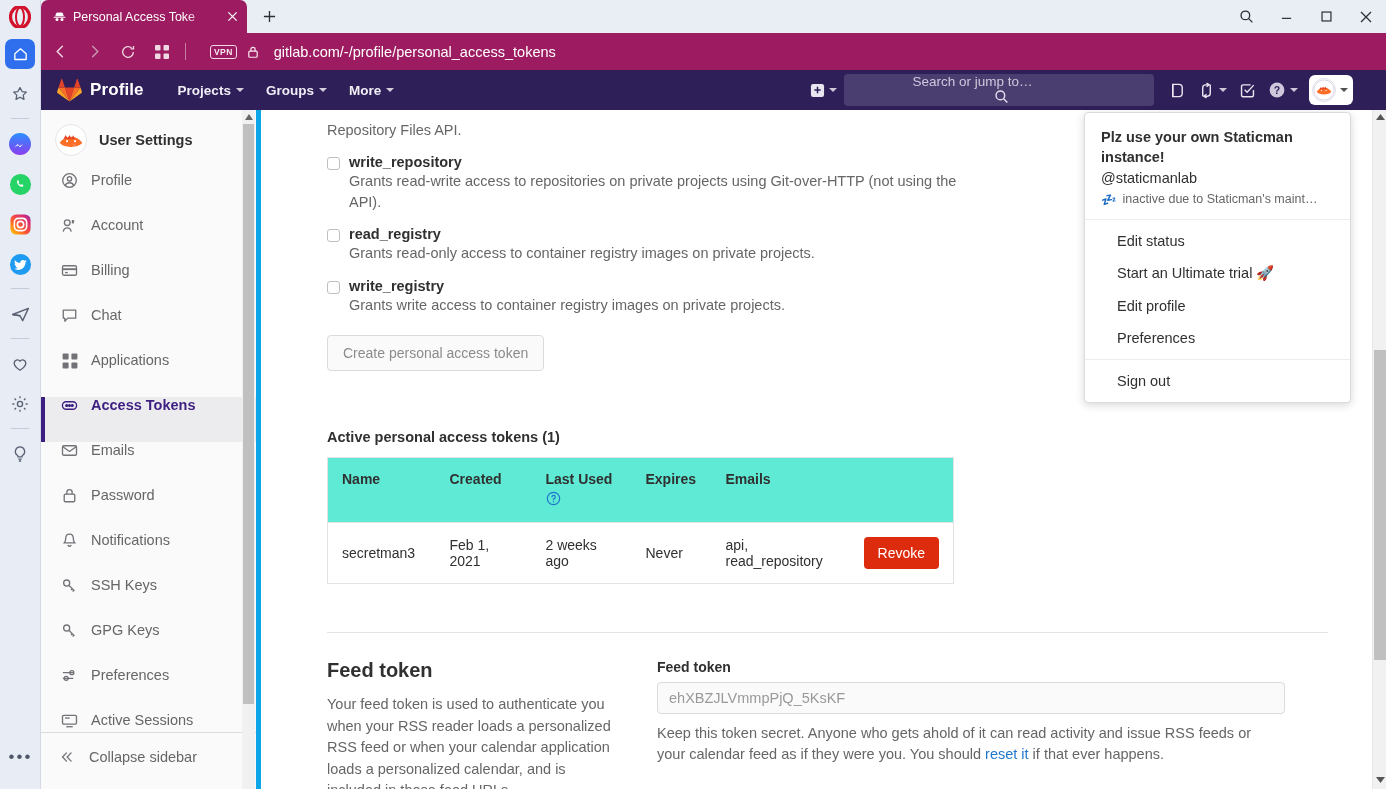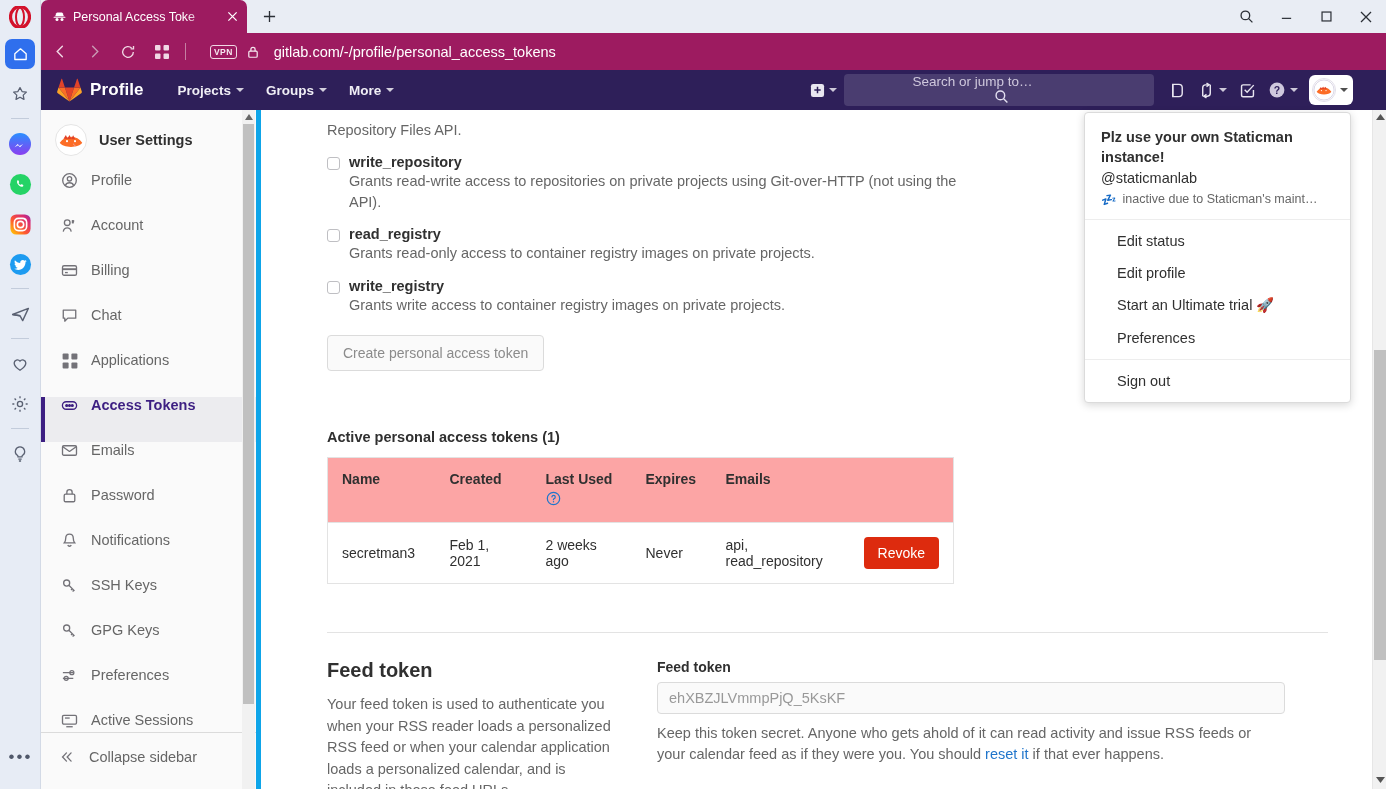--- a/index.html
+++ b/index.html
@@ -93,21 +93,21 @@
   .scope-row { margin-bottom: 14px; }
   .scope-line { display:flex; align-items:center; gap: 9px; }
   .cb { width: 13px; height: 13px; border:1px solid #bfbfc3; border-radius: 3px; background:#fff; margin-top: 3px; flex:0 0 13px;}
   .scope-name { font-size: 14.5px; font-weight:700; color:#303030; }
   .scope-desc { font-size: 14.5px; color:#666; margin-left: 22px; margin-top: 1px; line-height: 1.42; max-width: 620px;}
   .btn-create { margin-top: 6px; background:#fafafa; border:1px solid #dbdbdb; border-radius:4px; color:#8b8b8b;
                 font-size: 14px; padding: 9px 15px; font-family: inherit; }
 
   .tokens-title { font-size: 14.5px; font-weight: 700; color:#303030; margin: 58px 0 12px 0; }
   .tokens-table { width: 627px; border-collapse: collapse; border: 1px solid #e3e3e3; }
-  .tokens-table thead th { background:#fca5a5; border-bottom:1px solid #e3e3e3; text-align:left; padding: 13px 14px; font-size: 14px; color:#303030; font-weight: 700; vertical-align: top; }
+  .tokens-table thead th { background:#5eead4; border-bottom:1px solid #e3e3e3; text-align:left; padding: 13px 14px; font-size: 14px; color:#303030; font-weight: 700; vertical-align: top; }
   .tokens-table tbody td { padding: 14px 14px; font-size: 14px; color:#303030; vertical-align: middle; }
   .q-icon { display:block; margin-top: 4px; }
   .btn-revoke { background:#dd2b0e; color:#fff; border:0; border-radius:4px; font-size:14px; padding: 8px 14px; font-family: inherit; }
   td.revoke-cell { text-align:right; padding-right: 10px; }
 
   .divider { border-top: 1px solid #e3e3e3; margin: 48px 0 0 0; }
   .feed-sec { display:flex; gap: 0; padding-top: 26px; }
   .feed-left { width: 330px; flex: 0 0 330px; padding-right: 36px; }
   .feed-h { font-size: 20px; font-weight: 700; color:#303030; margin-bottom: 12px; }
   .feed-p { font-size: 14.5px; color:#666; line-height: 1.48; }
@@ -707,22 +707,22 @@
     <div class="dd-head">
       <div class="dd-name">Plz use your own Staticman instance!</div>
       <div class="dd-handle">@staticmanlab</div>
       <div class="dd-status">
         <span>💤</span>
         <span>inactive due to Staticman's maint…</span>
       </div>
     </div>
     <div class="dd-group">
       <div class="dd-item">Edit status</div>
+      <div class="dd-item">Start an Ultimate trial 🚀</div>
       <div class="dd-item">Edit profile</div>
-      <div class="dd-item">Start an Ultimate trial 🚀</div>
       <div class="dd-item">Preferences</div>
     </div>
     <div class="dd-sep"></div>
     <div class="dd-group">
       <div class="dd-item">Sign out</div>
     </div>
   </div>
 
 </div>
 

